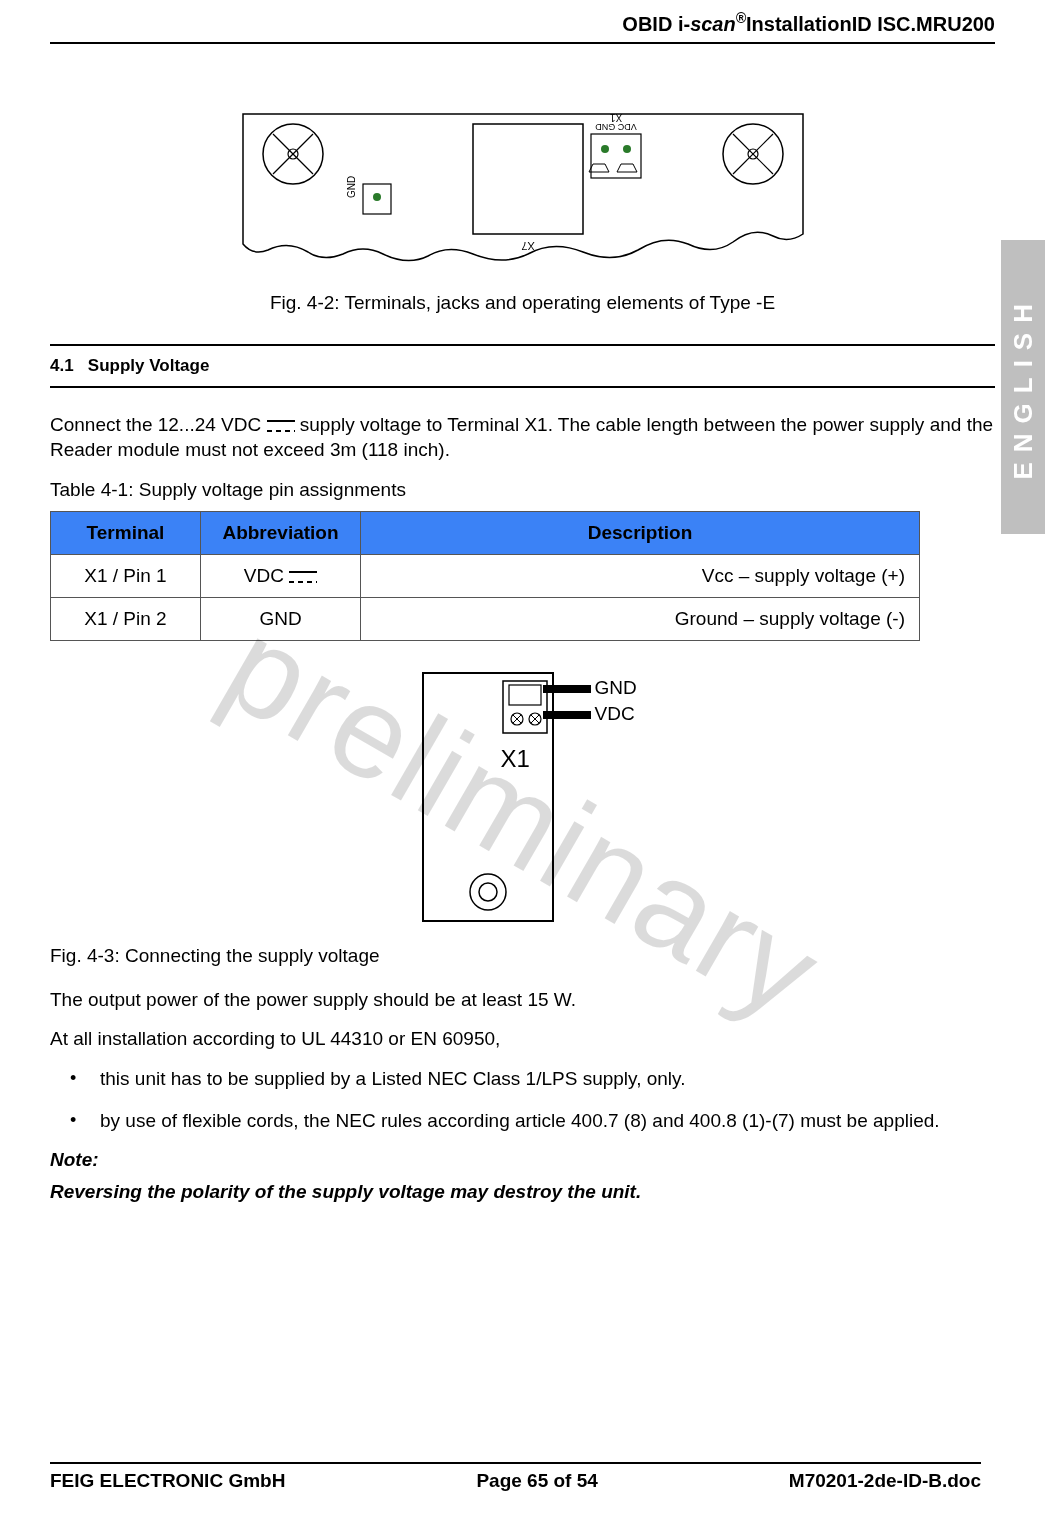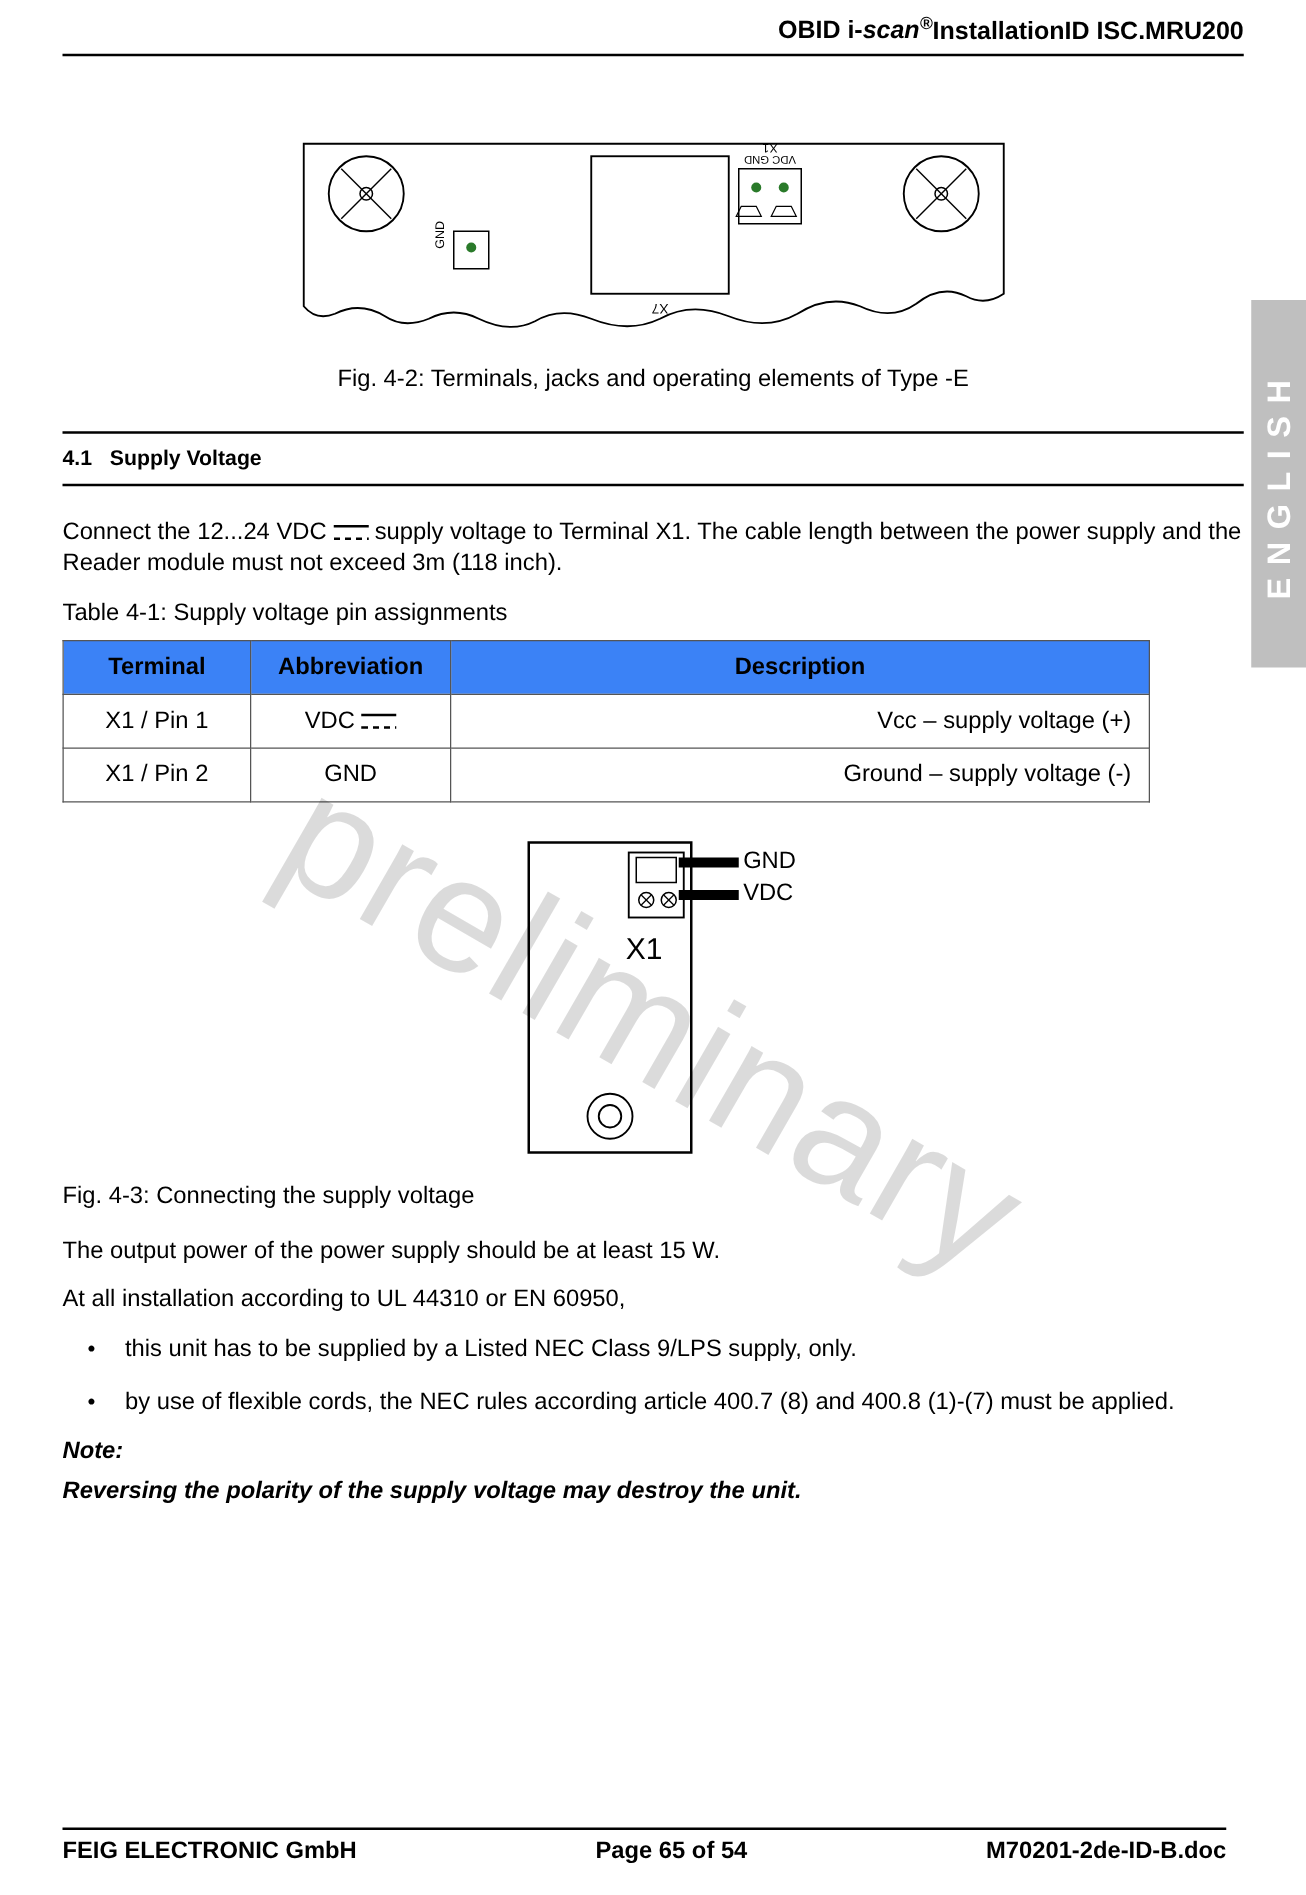--- a/index.html
+++ b/index.html
@@ -288,21 +288,21 @@
       <div class="lbl-vdc">VDC</div>
       <div class="lbl-x1">X1</div>
     </div>
   </div>
   <div class="fig43-caption">Fig. 4-3: Connecting the supply voltage</div>
 
   <p class="body-text" style="margin-top:20px">The output power of the power supply should be at least 15 W.</p>
   <p class="body-text">At all installation according to UL 44310 or EN 60950,</p>
 
   <ul class="req">
-    <li>this unit has to be supplied by a Listed NEC Class 9/LPS supply, only.</li>
+    <li>this unit has to be supplied by a Listed NEC Class 1/LPS supply, only.</li>
     <li>by use of flexible cords, the NEC rules according article 400.7 (8) and 400.8 (1)-(7) must be applied.</li>
   </ul>
 
   <p class="note-lbl">Note:</p>
   <p class="note-body">Reversing the polarity of the supply voltage may destroy the unit.</p>
 
   <div class="ftr">
     <div>FEIG ELECTRONIC GmbH</div>
     <div>Page 65 of 54</div>
     <div>M70201-2de-ID-B.doc</div>

